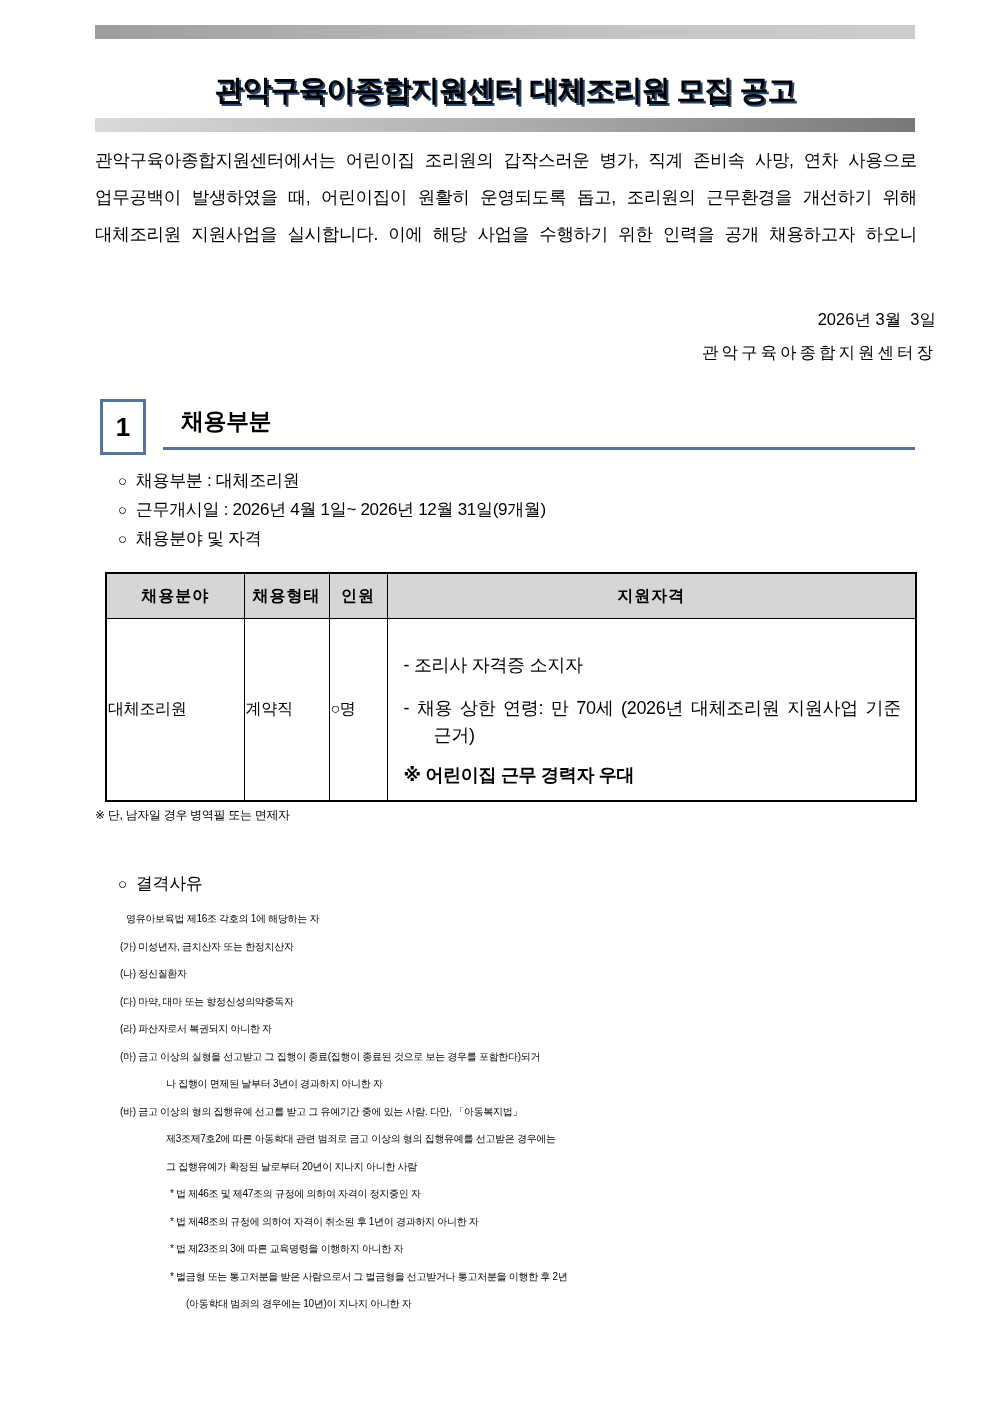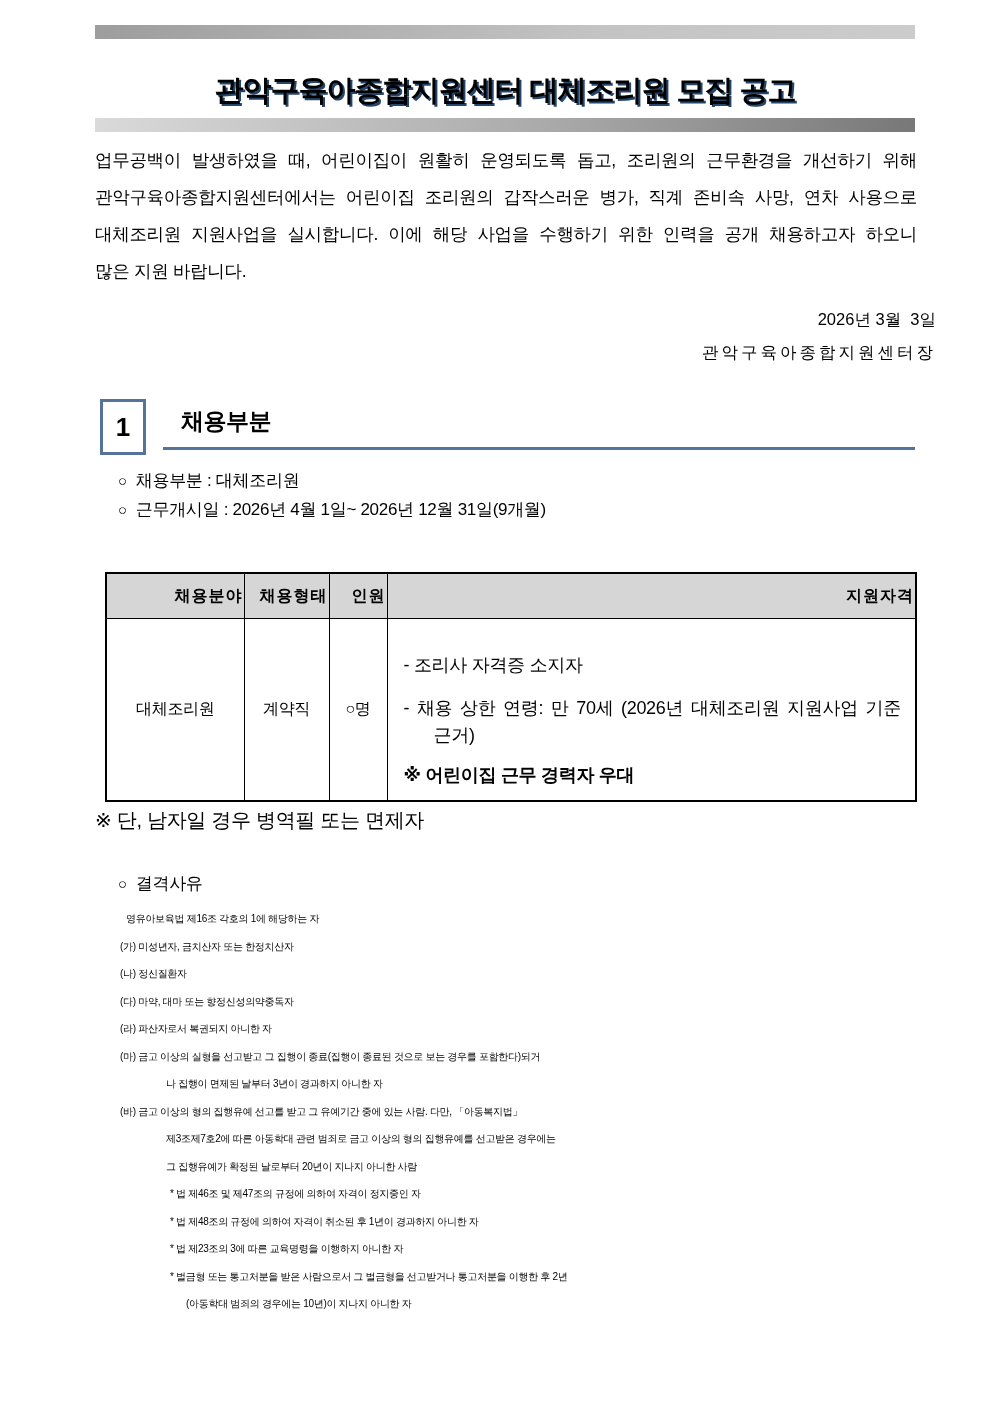--- a/index.html
+++ b/index.html
@@ -39,30 +39,30 @@
   .bullet .marker{display:inline-block;margin-right:9px;font-size:15px;}
   .bullet{white-space:pre;}
   
   .recruit-table{
     position:absolute;left:105px;top:572px;width:810px;height:221px;
     border-collapse:collapse;table-layout:fixed;font-size:16px;
   }
   .recruit-table th,.recruit-table td{border:1px solid #000;}
   .recruit-table{border:2px solid #000;}
   .recruit-table thead th{
-    background:#d6d6d6;font-weight:700;height:42px;text-align:right;letter-spacing:1px;
+    background:#d6d6d6;font-weight:700;height:42px;text-align:center;letter-spacing:1px;
   }
-  .recruit-table tbody td{height:179px;text-align:center;vertical-align:middle;letter-spacing:-0.3px;}
+  .recruit-table tbody td{height:179px;text-align:left;vertical-align:middle;letter-spacing:-0.3px;}
   .recruit-table td.qual{ text-align:left;vertical-align:top;padding:0 14px 0 16px;font-size:18px;line-height:21px;}
   .qual-l1{margin-top:36px;}
   .qual-l2{margin-top:22px;text-align:justify;text-align-last:justify;}
   .qual-l2b{margin-top:6px;padding-left:30px;}
   .qual-note{margin-top:19px;font-weight:700;}
   
-  .mil-note{position:absolute;left:95px;top:807px;font-size:20px;letter-spacing:-0.3px;}
+  .mil-note{position:absolute;left:95px;top:807px;font-size:12px;letter-spacing:-0.3px;}
   
   .disq-head{position:absolute;left:118px;top:872px;font-size:17px;letter-spacing:-0.3px;}
   .disq-head .marker{margin-right:9px;font-size:15px;}
   .disq-list{position:absolute;left:120px;top:905px;width:810px;font-size:10px;line-height:27.5px;letter-spacing:-0.3px;}
   .disq-list .ln{white-space:nowrap;}
   .disq-list .item{padding-left:0;}
   .disq-list .lead{padding-left:6px;}
   .disq-list .cont{padding-left:46px;}
   .disq-list .star{padding-left:50px;}
   .disq-list .starcont{padding-left:66px;}
@@ -72,40 +72,40 @@
 
 <div class="page">
 
   <div class="bar bar-top"></div>
 
   <h1 class="doc-title">관악구육아종합지원센터 대체조리원 모집 공고</h1>
 
   <div class="bar bar-bottom"></div>
 
   <div class="intro">
+      <div class="intro-line justify">관악구육아종합지원센터에서는 어린이집 조리원의 갑작스러운 병가, 직계 존비속 사망, 연차 사용으로</div>
       <div class="intro-line justify">업무공백이 발생하였을 때, 어린이집이 원활히 운영되도록 돕고, 조리원의 근무환경을 개선하기 위해</div>
-      <div class="intro-line justify">관악구육아종합지원센터에서는 어린이집 조리원의 갑작스러운 병가, 직계 존비속 사망, 연차 사용으로</div>
       <div class="intro-line justify">대체조리원 지원사업을 실시합니다. 이에 해당 사업을 수행하기 위한 인력을 공개 채용하고자 하오니</div>
-      <div class="intro-line">많은 지원 바랍니다.</div>
     </div>
 
   <div class="date-block">
     <div class="date-line">2026년 3월  3일</div>
     <div class="signer-line">관악구육아종합지원센터장</div>
   </div>
 
   <div class="sec-box">
     <span>1</span>
   </div>
   <div class="sec-title">채용부분</div>
   <div class="sec-rule"></div>
 
   <div class="bullets">
       <div class="bullet"><span class="marker">○</span><span>채용부분 : 대체조리원</span></div>
       <div class="bullet"><span class="marker">○</span><span>근무개시일 : 2026년 4월 1일~ 2026년 12월 31일(9개월)</span></div>
+      <div class="bullet"><span class="marker">○</span><span>채용분야 및 자격</span></div>
     </div>
 
   <table class="recruit-table">
     <colgroup>
       <col style="width:138px">
         <col style="width:85px">
         <col style="width:58px">
         <col style="width:529px">
     </colgroup>
     <thead>

